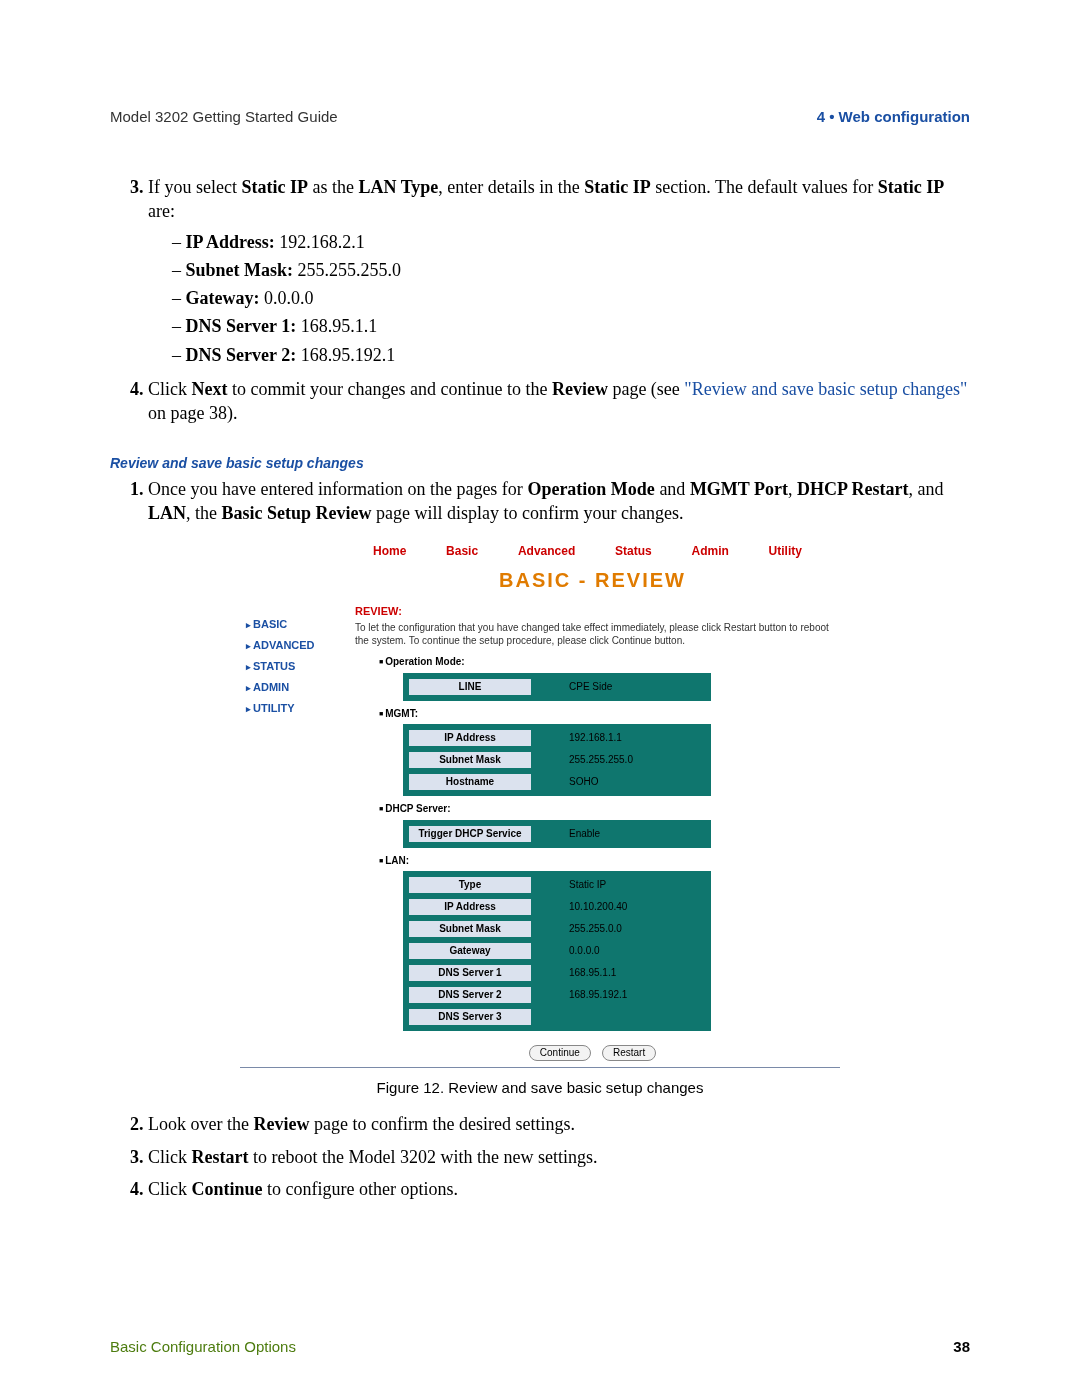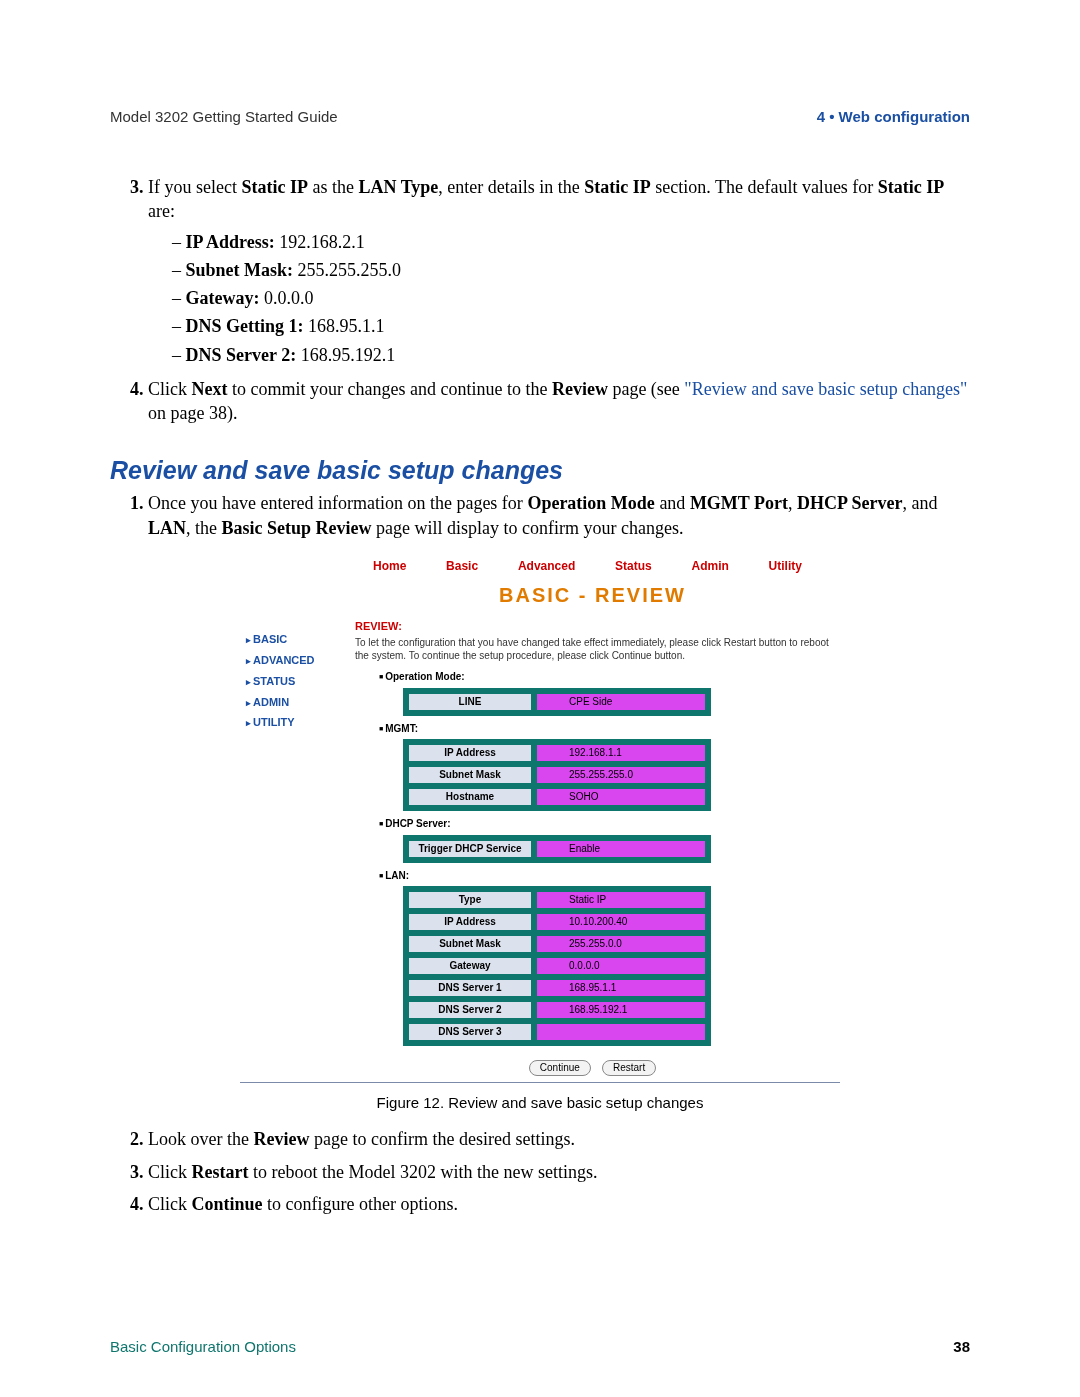--- a/index.html
+++ b/index.html
@@ -31,21 +31,21 @@
   .dash-list { margin: 6px 0 10px 0; padding-left: 24px; list-style: none; }
   .dash-list li { margin: 4px 0; }
   .dash-list li::before { content: "– "; }
   .bold { font-weight: bold; }
   .link { color: #1a4fa3; }
   .section-heading {
     color: #1a4fa3;
     font-family: "Trebuchet MS", Arial, sans-serif;
     font-weight: bold;
     font-style: italic;
-    font-size: 25px;
+    font-size: 14px;
     margin: 28px 0 4px 0;
   }
   .figure-wrap { margin: 14px auto 8px; width: 600px; }
   .fig-caption {
     text-align: center;
     font-family: "Trebuchet MS", Arial, sans-serif;
     font-size: 15px;
     margin: 10px 0 14px;
   }
   
@@ -99,21 +99,21 @@
     border: 6px solid #0f766e;
     padding: 1px 6px;
     height: 14px;
   }
   .kv th {
     background: #dbe2ee;
     text-align: center;
     font-weight: bold;
     width: 110px;
   }
-  .kv td { width: 130px; background: #d946ef; padding-left: 32px; }
+  .kv td { width: 130px; background: #0f766e; padding-left: 32px; }
   .btn-row { text-align: center; padding: 8px 0 6px; }
   .btn {
     display: inline-block;
     border: 1px solid #888;
     border-radius: 9px;
     padding: 0 10px;
     font-size: 10px;
     line-height: 14px;
     background: #f3f3f3;
     margin: 0 4px;
@@ -121,55 +121,55 @@
   .footer {
     position: absolute;
     bottom: 42px;
     left: 110px;
     right: 110px;
     display: flex;
     justify-content: space-between;
     font-family: "Trebuchet MS", Arial, sans-serif;
     font-size: 15px;
   }
-  .footer-left { color: #0f766e; }
+  .footer-left { color: #4d7c0f; }
   .footer-right { font-weight: bold; color: #000; }
 </style>
 </head>
 <body>
 
 <div class="page">
 
   <div class="running-head">
     <span class="rh-left">Model 3202 Getting Started Guide</span>
     <span class="rh-right">4 • Web configuration</span>
   </div>
 
   <div class="body-text">
     <ol class="main" start="3">
       <li>
         <span>If you select </span><span class="bold">Static IP</span><span> as the </span><span class="bold">LAN Type</span><span>, enter details in the </span><span class="bold">Static IP</span><span> section. The default values for </span><span class="bold">Static IP</span><span> are:</span>
         <ul class="dash-list">
           <li><span class="bold">IP Address:</span><span> 192.168.2.1</span></li>
           <li><span class="bold">Subnet Mask:</span><span> 255.255.255.0</span></li>
           <li><span class="bold">Gateway:</span><span> 0.0.0.0</span></li>
-          <li><span class="bold">DNS Getting 1:</span><span> 168.95.1.1</span></li>
+          <li><span class="bold">DNS Server 1:</span><span> 168.95.1.1</span></li>
           <li><span class="bold">DNS Server 2:</span><span> 168.95.192.1</span></li>
         </ul>
       </li>
       <li>
         <span>Click </span><span class="bold">Next</span><span> to commit your changes and continue to the </span><span class="bold">Review</span><span> page (see </span><span class="link">"Review and save basic setup changes"</span><span> on page 38).</span>
       </li>
     </ol>
 
     <div class="section-heading">Review and save basic setup changes</div>
 
     <ol class="main" start="1">
       <li>
-        <span>Once you have entered information on the pages for </span><span class="bold">Operation Mode</span><span> and </span><span class="bold">MGMT Port</span><span>, </span><span class="bold">DHCP Server</span><span>, and </span><span class="bold">LAN</span><span>, the </span><span class="bold">Basic Setup Review</span><span> page will display to confirm your changes.</span>
+        <span>Once you have entered information on the pages for </span><span class="bold">Operation Mode</span><span> and </span><span class="bold">MGMT Port</span><span>, </span><span class="bold">DHCP Restart</span><span>, and </span><span class="bold">LAN</span><span>, the </span><span class="bold">Basic Setup Review</span><span> page will display to confirm your changes.</span>
       </li>
     </ol>
 
     <div class="figure-wrap">
       <div class="ui">
         <div class="ui-side">
           <a>BASIC</a>
           <a>ADVANCED</a>
           <a>STATUS</a>
           <a>ADMIN</a>

